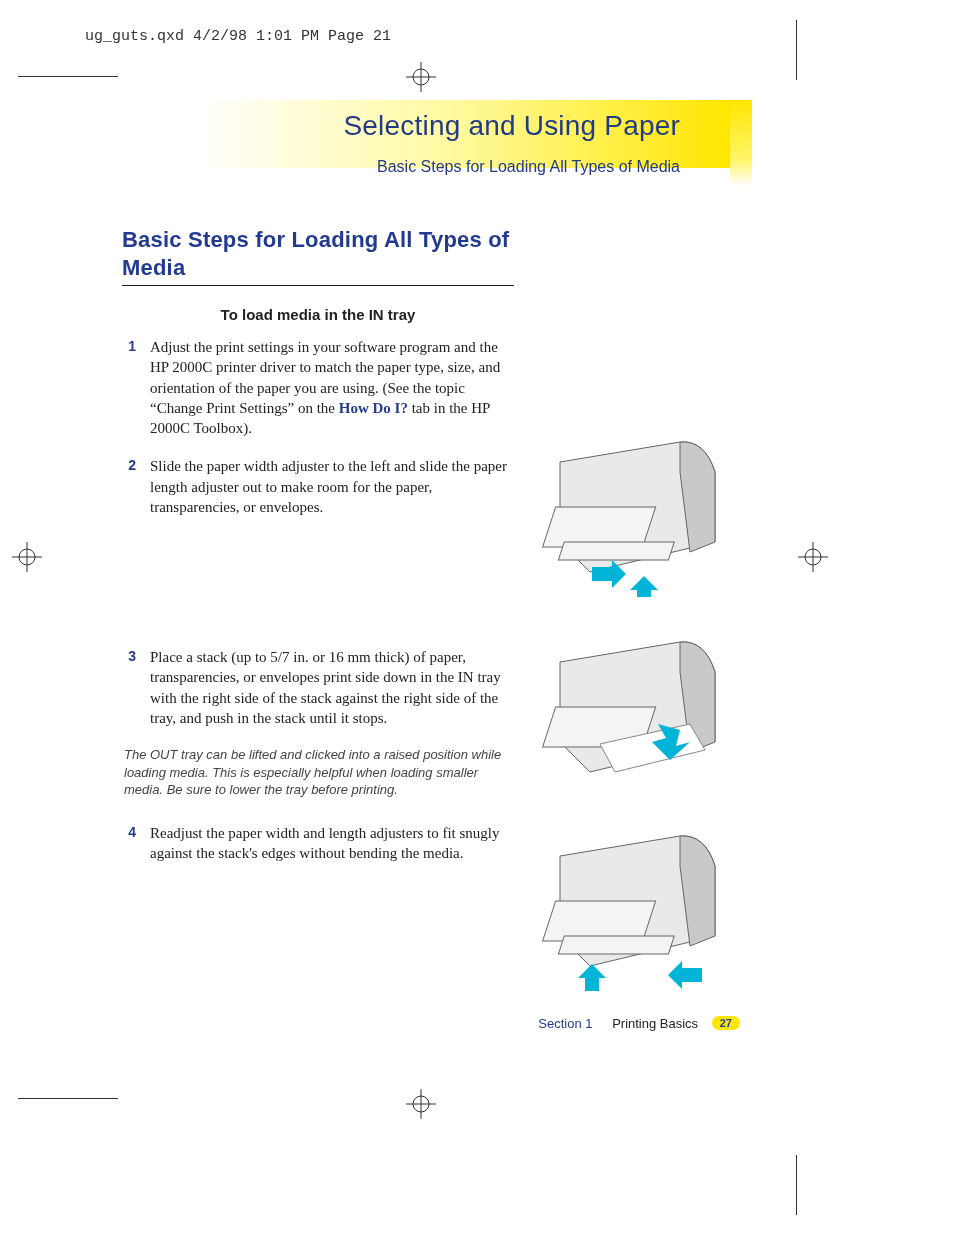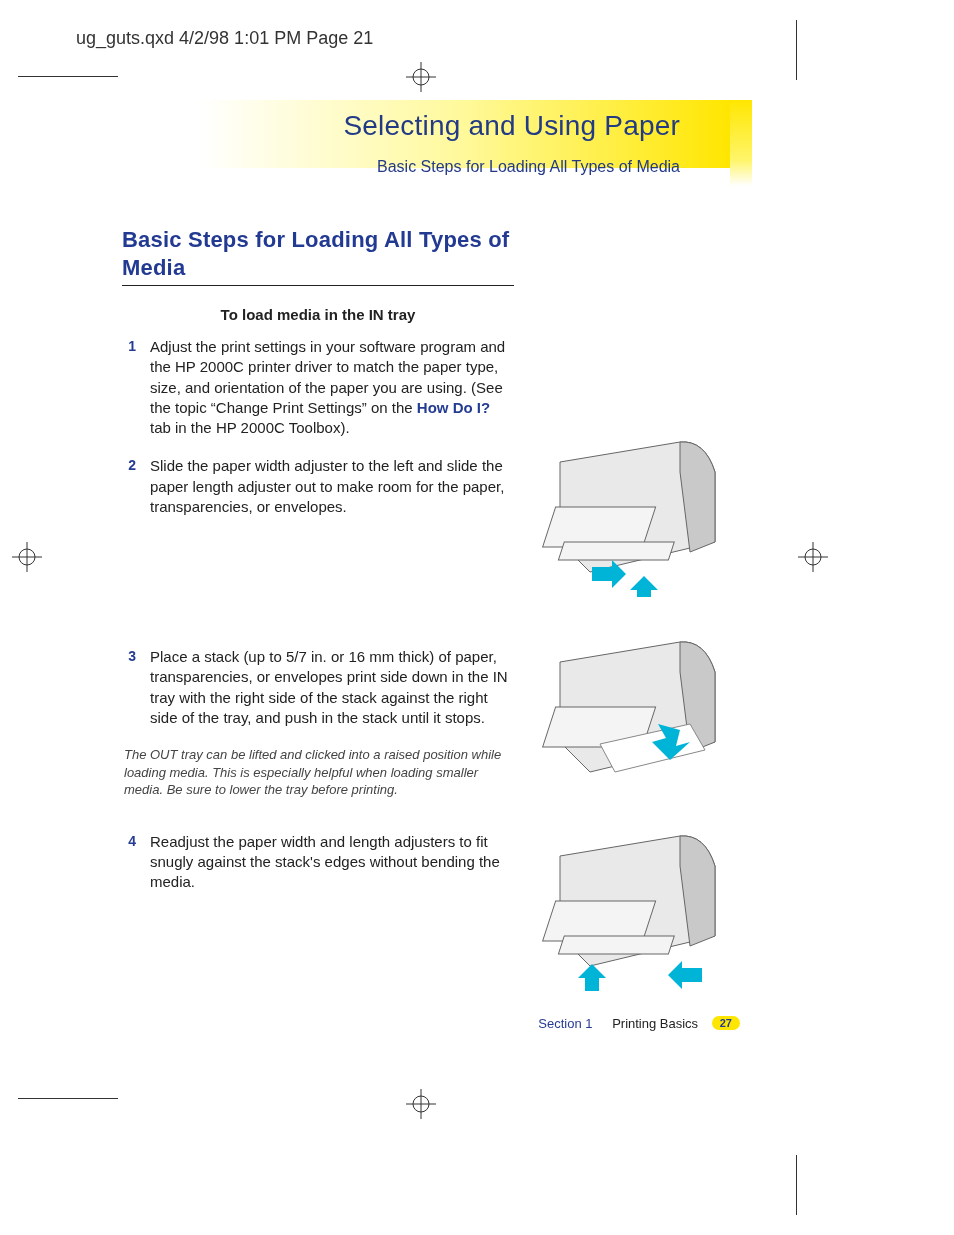--- a/index.html
+++ b/index.html
@@ -9,23 +9,23 @@
     background: #fff;
     font-family: "Lucida Sans", "Lucida Grande", Verdana, sans-serif;
     color: #222;
     position: relative;
     overflow: hidden;
   }
   
   .print-header {
     position: absolute;
     top: 28px;
-    left: 76px;
-    font-family: Liberation Sans, sans-serif;
-    font-size: 18px;
+    left: 85px;
+    font-family: Liberation Mono, monospace;
+    font-size: 15px;
     color: #333;
   }
   .vline-top { position:absolute; left:796px; top:20px; width:1px; height:60px; background:#333; }
   .vline-bot { position:absolute; left:796px; bottom:20px; width:1px; height:60px; background:#333; }
   .hline-tl  { position:absolute; top:76px; left:18px; width:100px; height:1px; background:#333; }
   .hline-bl  { position:absolute; bottom:136px; left:18px; width:100px; height:1px; background:#333; }
 
   
   .banner {
     position: absolute;
@@ -93,28 +93,29 @@
     font-size:14px;
     width:14px;
     text-align:right;
     flex-shrink:0;
     line-height:1.4;
   }
   .txt {
     font-size: 15px;
     line-height: 1.35;
     color:#222;
+    font-family:Liberation Serif, serif;
   }
   .txt .emph { color:#253c93; font-weight:700; }
   .note {
     font-style: italic;
     font-size: 13px;
     color:#444;
     line-height:1.35;
-    margin: 8px 0 33px 2px;
+    margin: 8px 0 24px 2px;
   }
   .step.gap-top2 { margin-top: 130px; }
 
   
   .figure {
     position:absolute;
     width: 210px;
     height: 165px;
   }
   .fig1 { top: 432px; left: 530px; }

